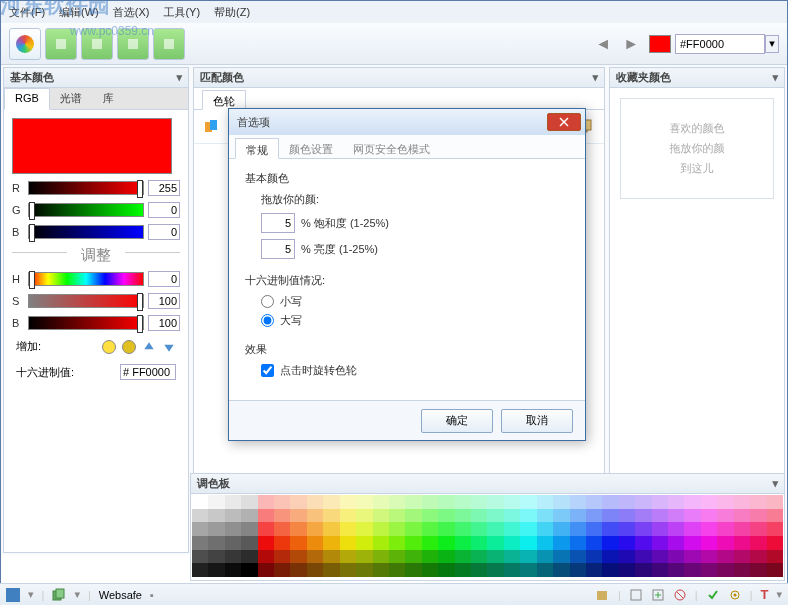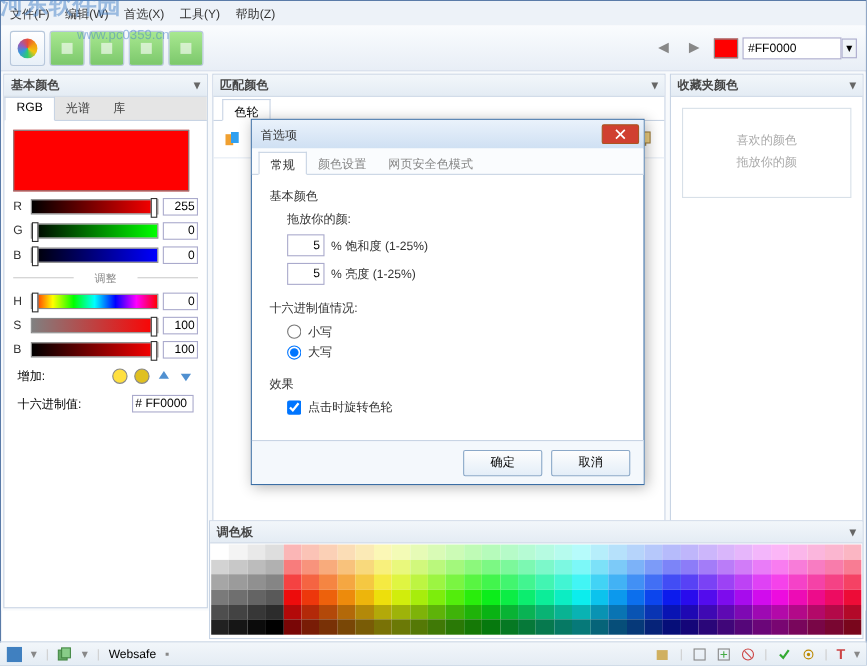--- a/index.html
+++ b/index.html
@@ -38,21 +38,21 @@
 .sliderrow .lbl{width:12px;color:#333}
 .sliderrow .track{flex:1;height:14px;border:1px solid #888;position:relative}
 .sliderrow .thumb{position:absolute;top:-2px;width:6px;height:18px;background:#fff;border:1px solid #333}
 .sliderrow input{width:32px;height:16px;border:1px solid #aac;text-align:right;padding-right:2px}
 .grad-r{background:linear-gradient(90deg,#000,#f00)}
 .grad-g{background:linear-gradient(90deg,#000,#0f0)}
 .grad-b{background:linear-gradient(90deg,#000,#00f)}
 .grad-h{background:linear-gradient(90deg,#f00,#ff0,#0f0,#0ff,#00f,#f0f,#f00)}
 .grad-s{background:linear-gradient(90deg,#808080,#f00)}
 .grad-v{background:linear-gradient(90deg,#000,#f00)}
-.adjlabel{text-align:center;color:#888;margin-top:6px;font-size:10px;position:relative}
+.adjlabel{text-align:center;color:#888;margin-top:6px;font-size:15px;position:relative}
 .adjlabel::before,.adjlabel::after{content:"";position:absolute;top:6px;width:55px;height:1px;background:#ccc}
 .adjlabel::before{left:0}
 .adjlabel::after{right:0}
 .addrow{display:flex;align-items:center;margin-top:8px;gap:6px;padding:0 4px}
 .circ{width:14px;height:14px;border-radius:50%;border:1px solid #888;cursor:pointer}
 .arrowbtn{width:14px;height:14px;cursor:pointer}
 .hexrow{display:flex;align-items:center;margin-top:10px;padding:0 4px}
 .hexrow input{width:56px;border:1px solid #aac;padding:1px 2px;text-align:left;margin-left:auto}
 .mpanel-tabs{height:22px;border-bottom:1px solid #c8d4e4;display:flex;padding:2px 8px 0}
 .smalltb{height:34px;display:flex;align-items:center;padding:0 6px;gap:4px;border-bottom:1px solid #e4ecf4}
@@ -252,20 +252,21 @@
     </div>
 
     <div class="panel panel-right">
       <div class="panelhdr">
           <span>收藏夹颜色</span>
           <span class="drop">▾</span>
         </div>
       <div class="dropzone">
         <div>喜欢的颜色</div>
         <div>拖放你的颜</div>
+        <div>到这儿</div>
       </div>
     </div>
   </div>
 
   <div class="palette-panel">
     <div class="panelhdr">
         <span>调色板</span>
         <span class="drop">▾</span>
       </div>
     <div class="palette-grid" id="pgrid">

